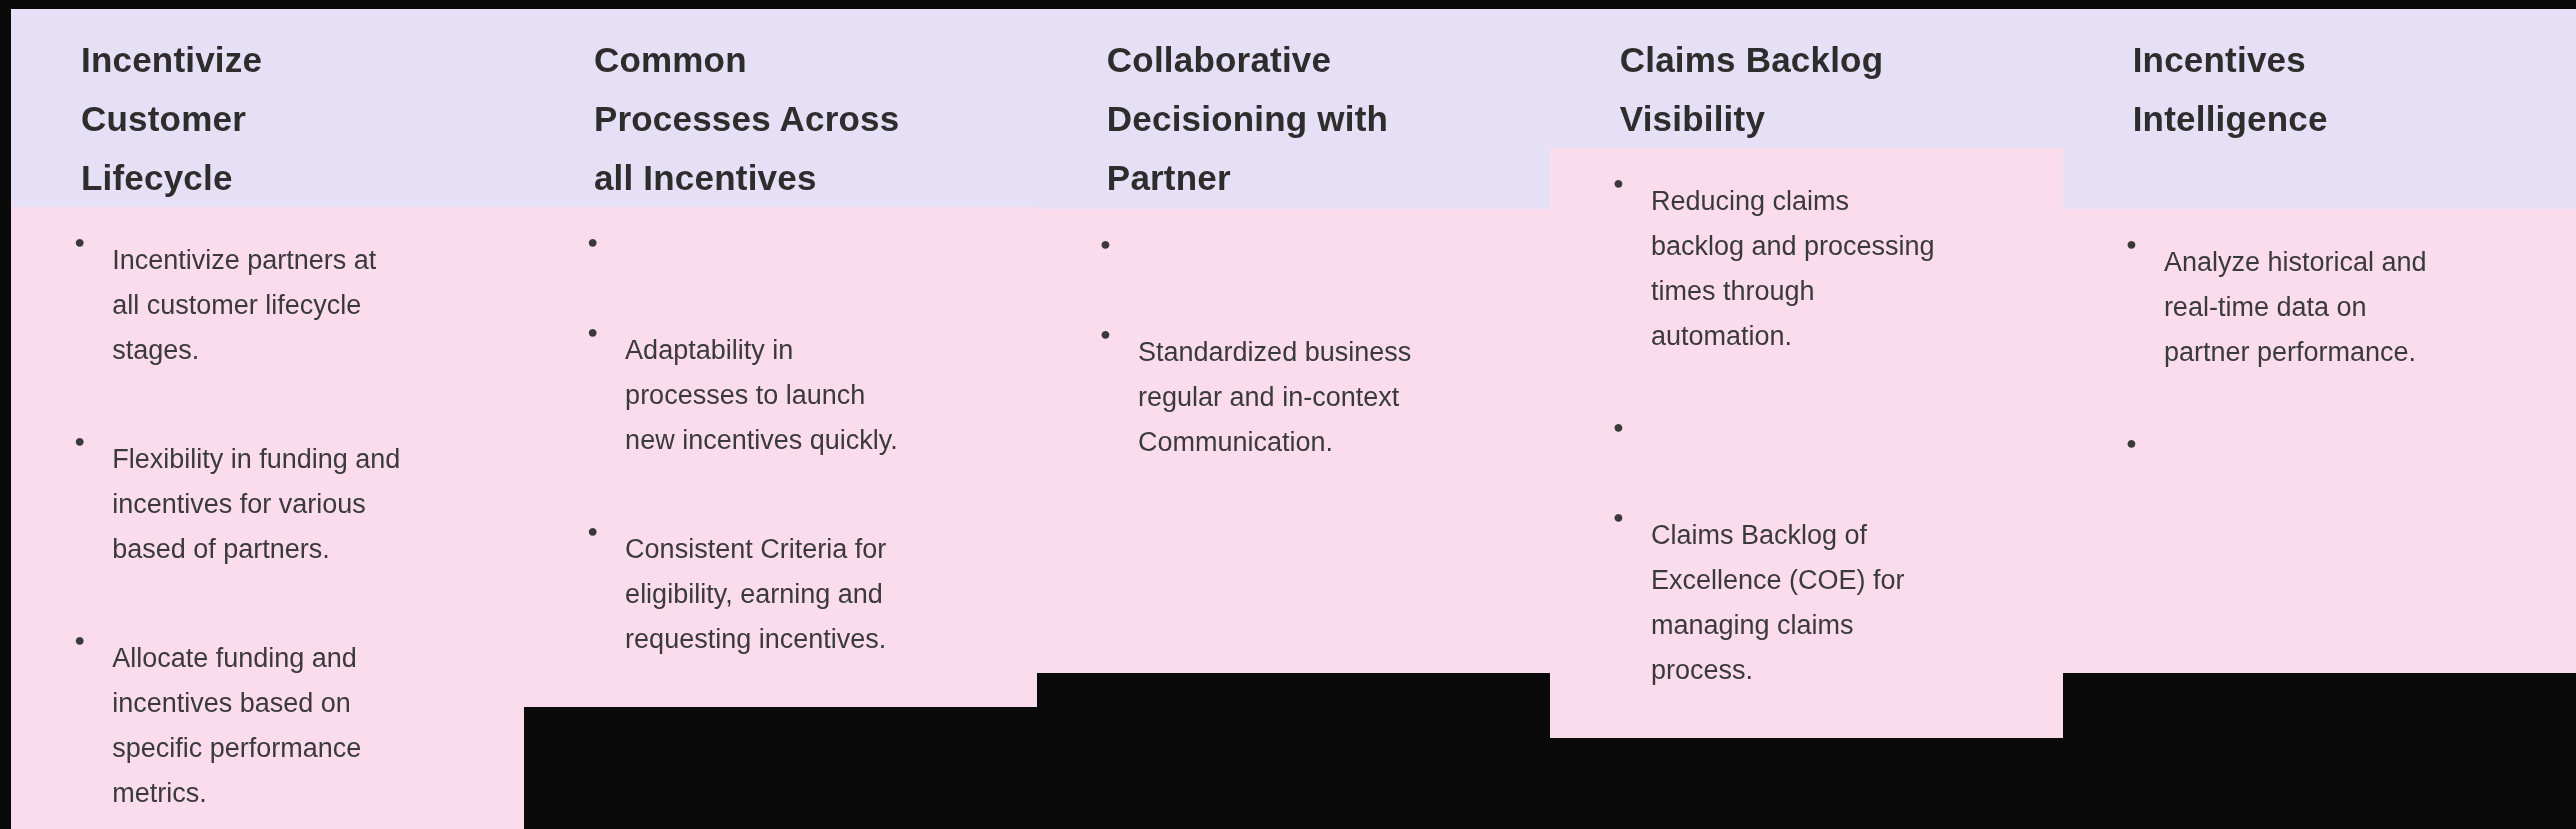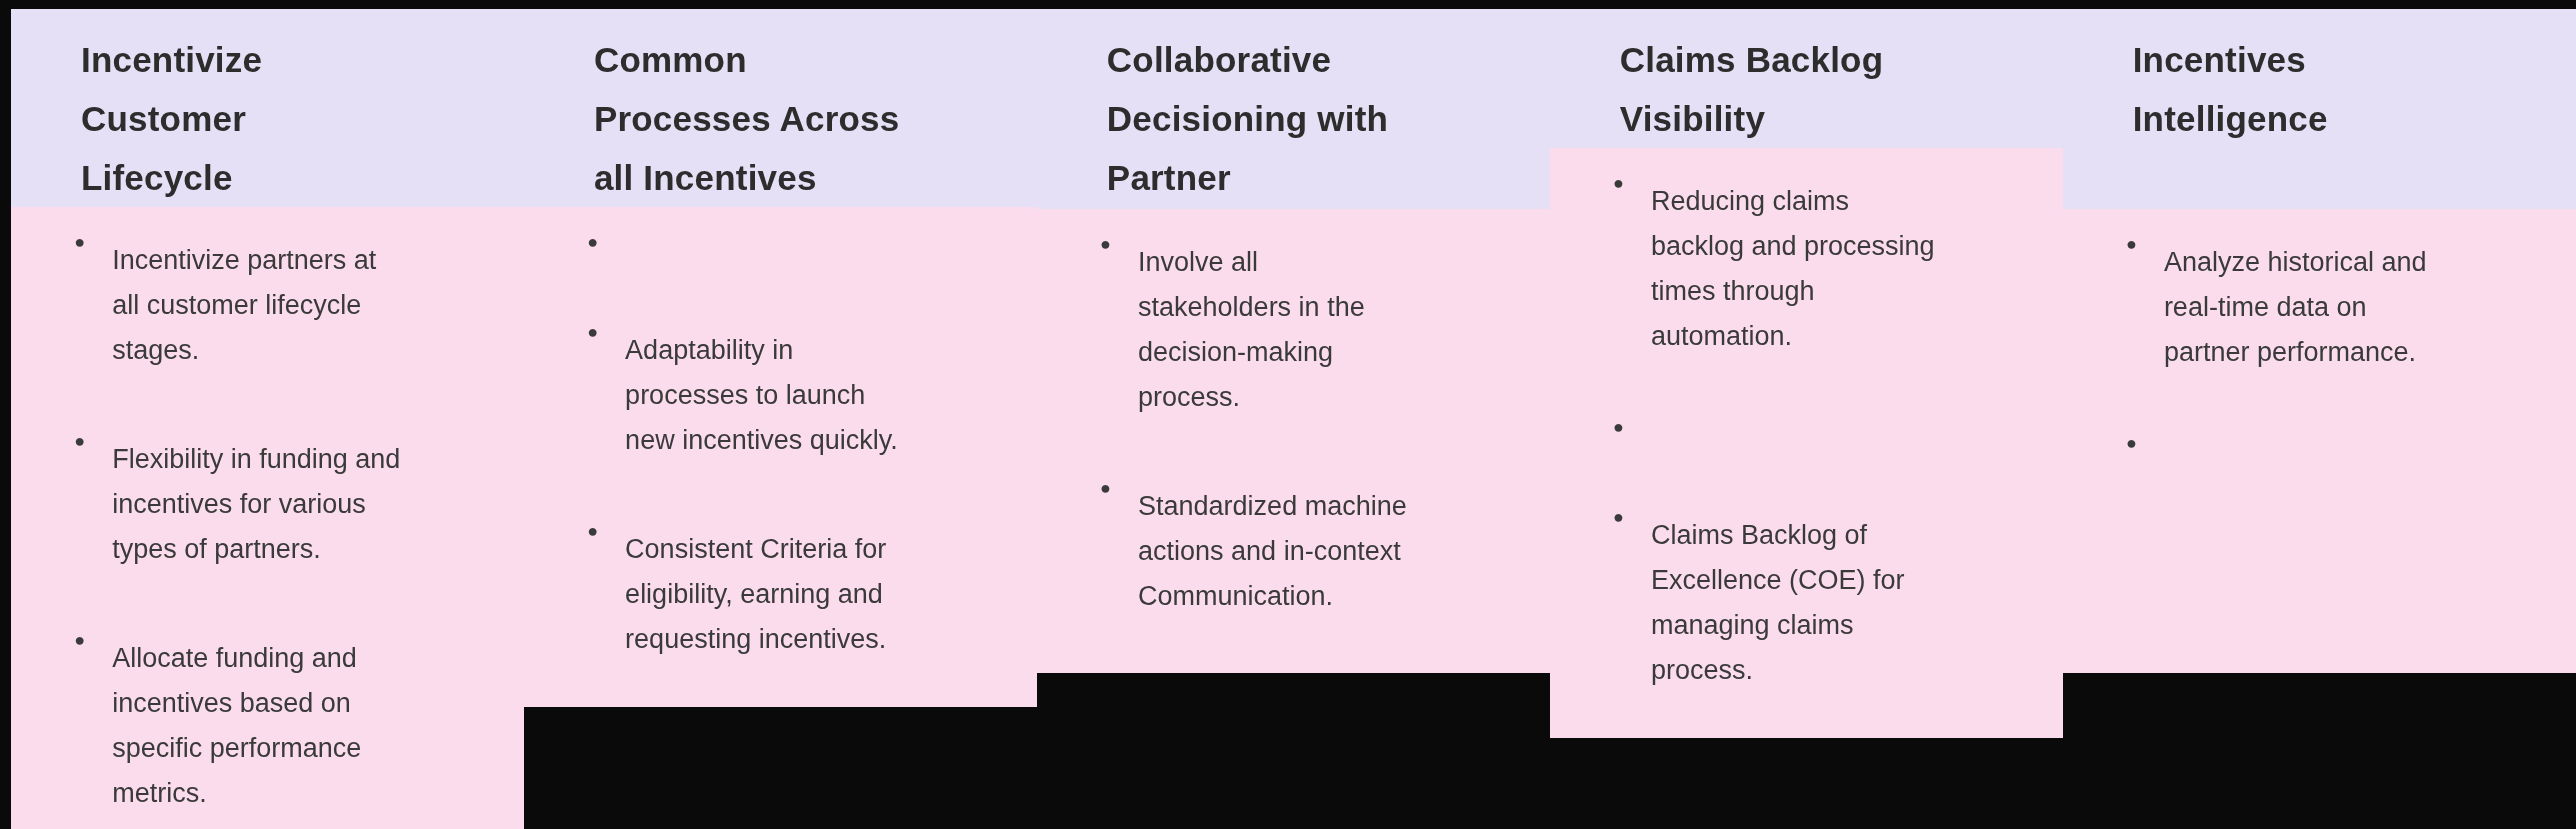--- a/index.html
+++ b/index.html
@@ -76,21 +76,21 @@
       <h2>Incentivize Customer Lifecycle</h2>
     </header>
     <div class="col-body">
       <ul>
         <li class="bullet-item">
           <span class="dot">●</span>
           <span class="txt">Incentivize partners at all customer lifecycle stages.</span>
         </li>
         <li class="bullet-item">
           <span class="dot">●</span>
-          <span class="txt">Flexibility in funding and incentives for various types of partners.</span>
+          <span class="txt">Flexibility in funding and incentives for various based of partners.</span>
         </li>
         <li class="bullet-item">
           <span class="dot">●</span>
           <span class="txt">Allocate funding and incentives based on specific performance metrics.</span>
         </li>
       </ul>
     </div>
   </section>
 
   <section class="col">
@@ -115,25 +115,24 @@
   </section>
 
   <section class="col">
     <header class="col-header">
       <h2>Collaborative Decisioning with Partner</h2>
     </header>
     <div class="col-body">
       <ul>
         <li class="bullet-item">
           <span class="dot">●</span>
-          <span class="txt">Involve all stakeholders in the decision-making process.</span>
         </li>
         <li class="bullet-item">
           <span class="dot">●</span>
-          <span class="txt">Standardized machine actions and in-context Communication.</span>
+          <span class="txt">Standardized business regular and in-context Communication.</span>
         </li>
       </ul>
     </div>
   </section>
 
   <section class="col">
     <header class="col-header">
       <h2>Claims Backlog Visibility</h2>
     </header>
     <div class="col-body">

